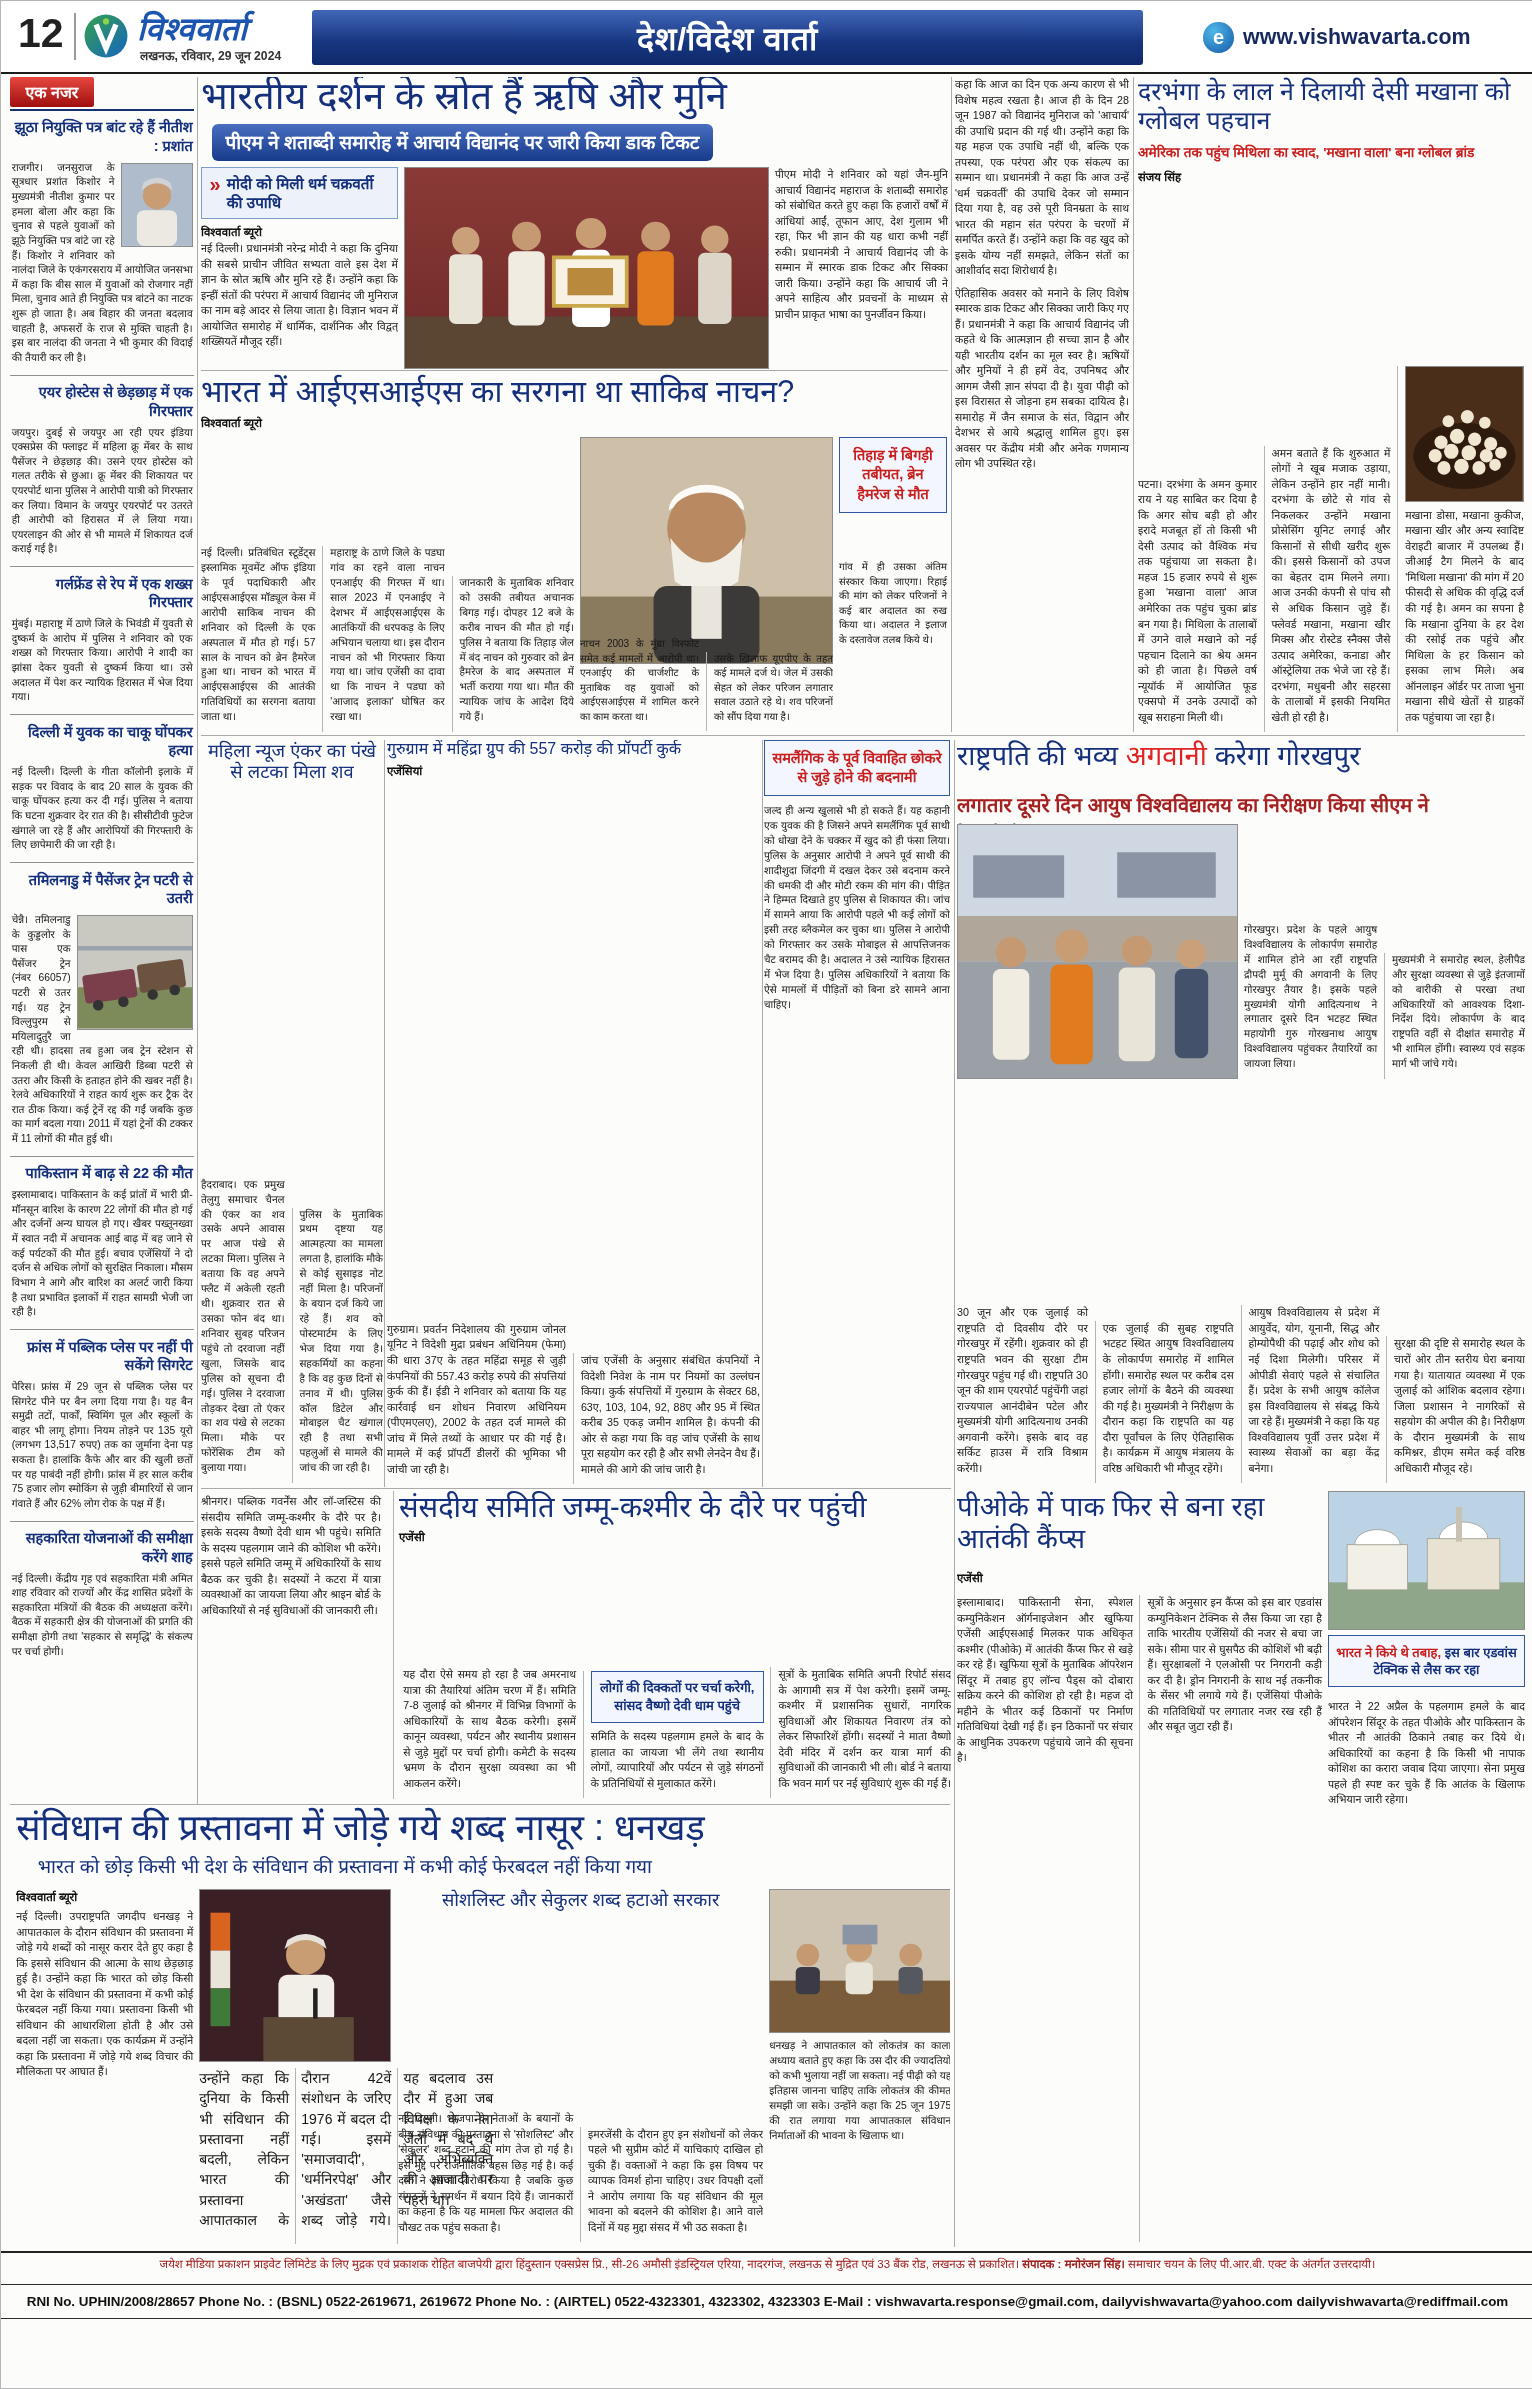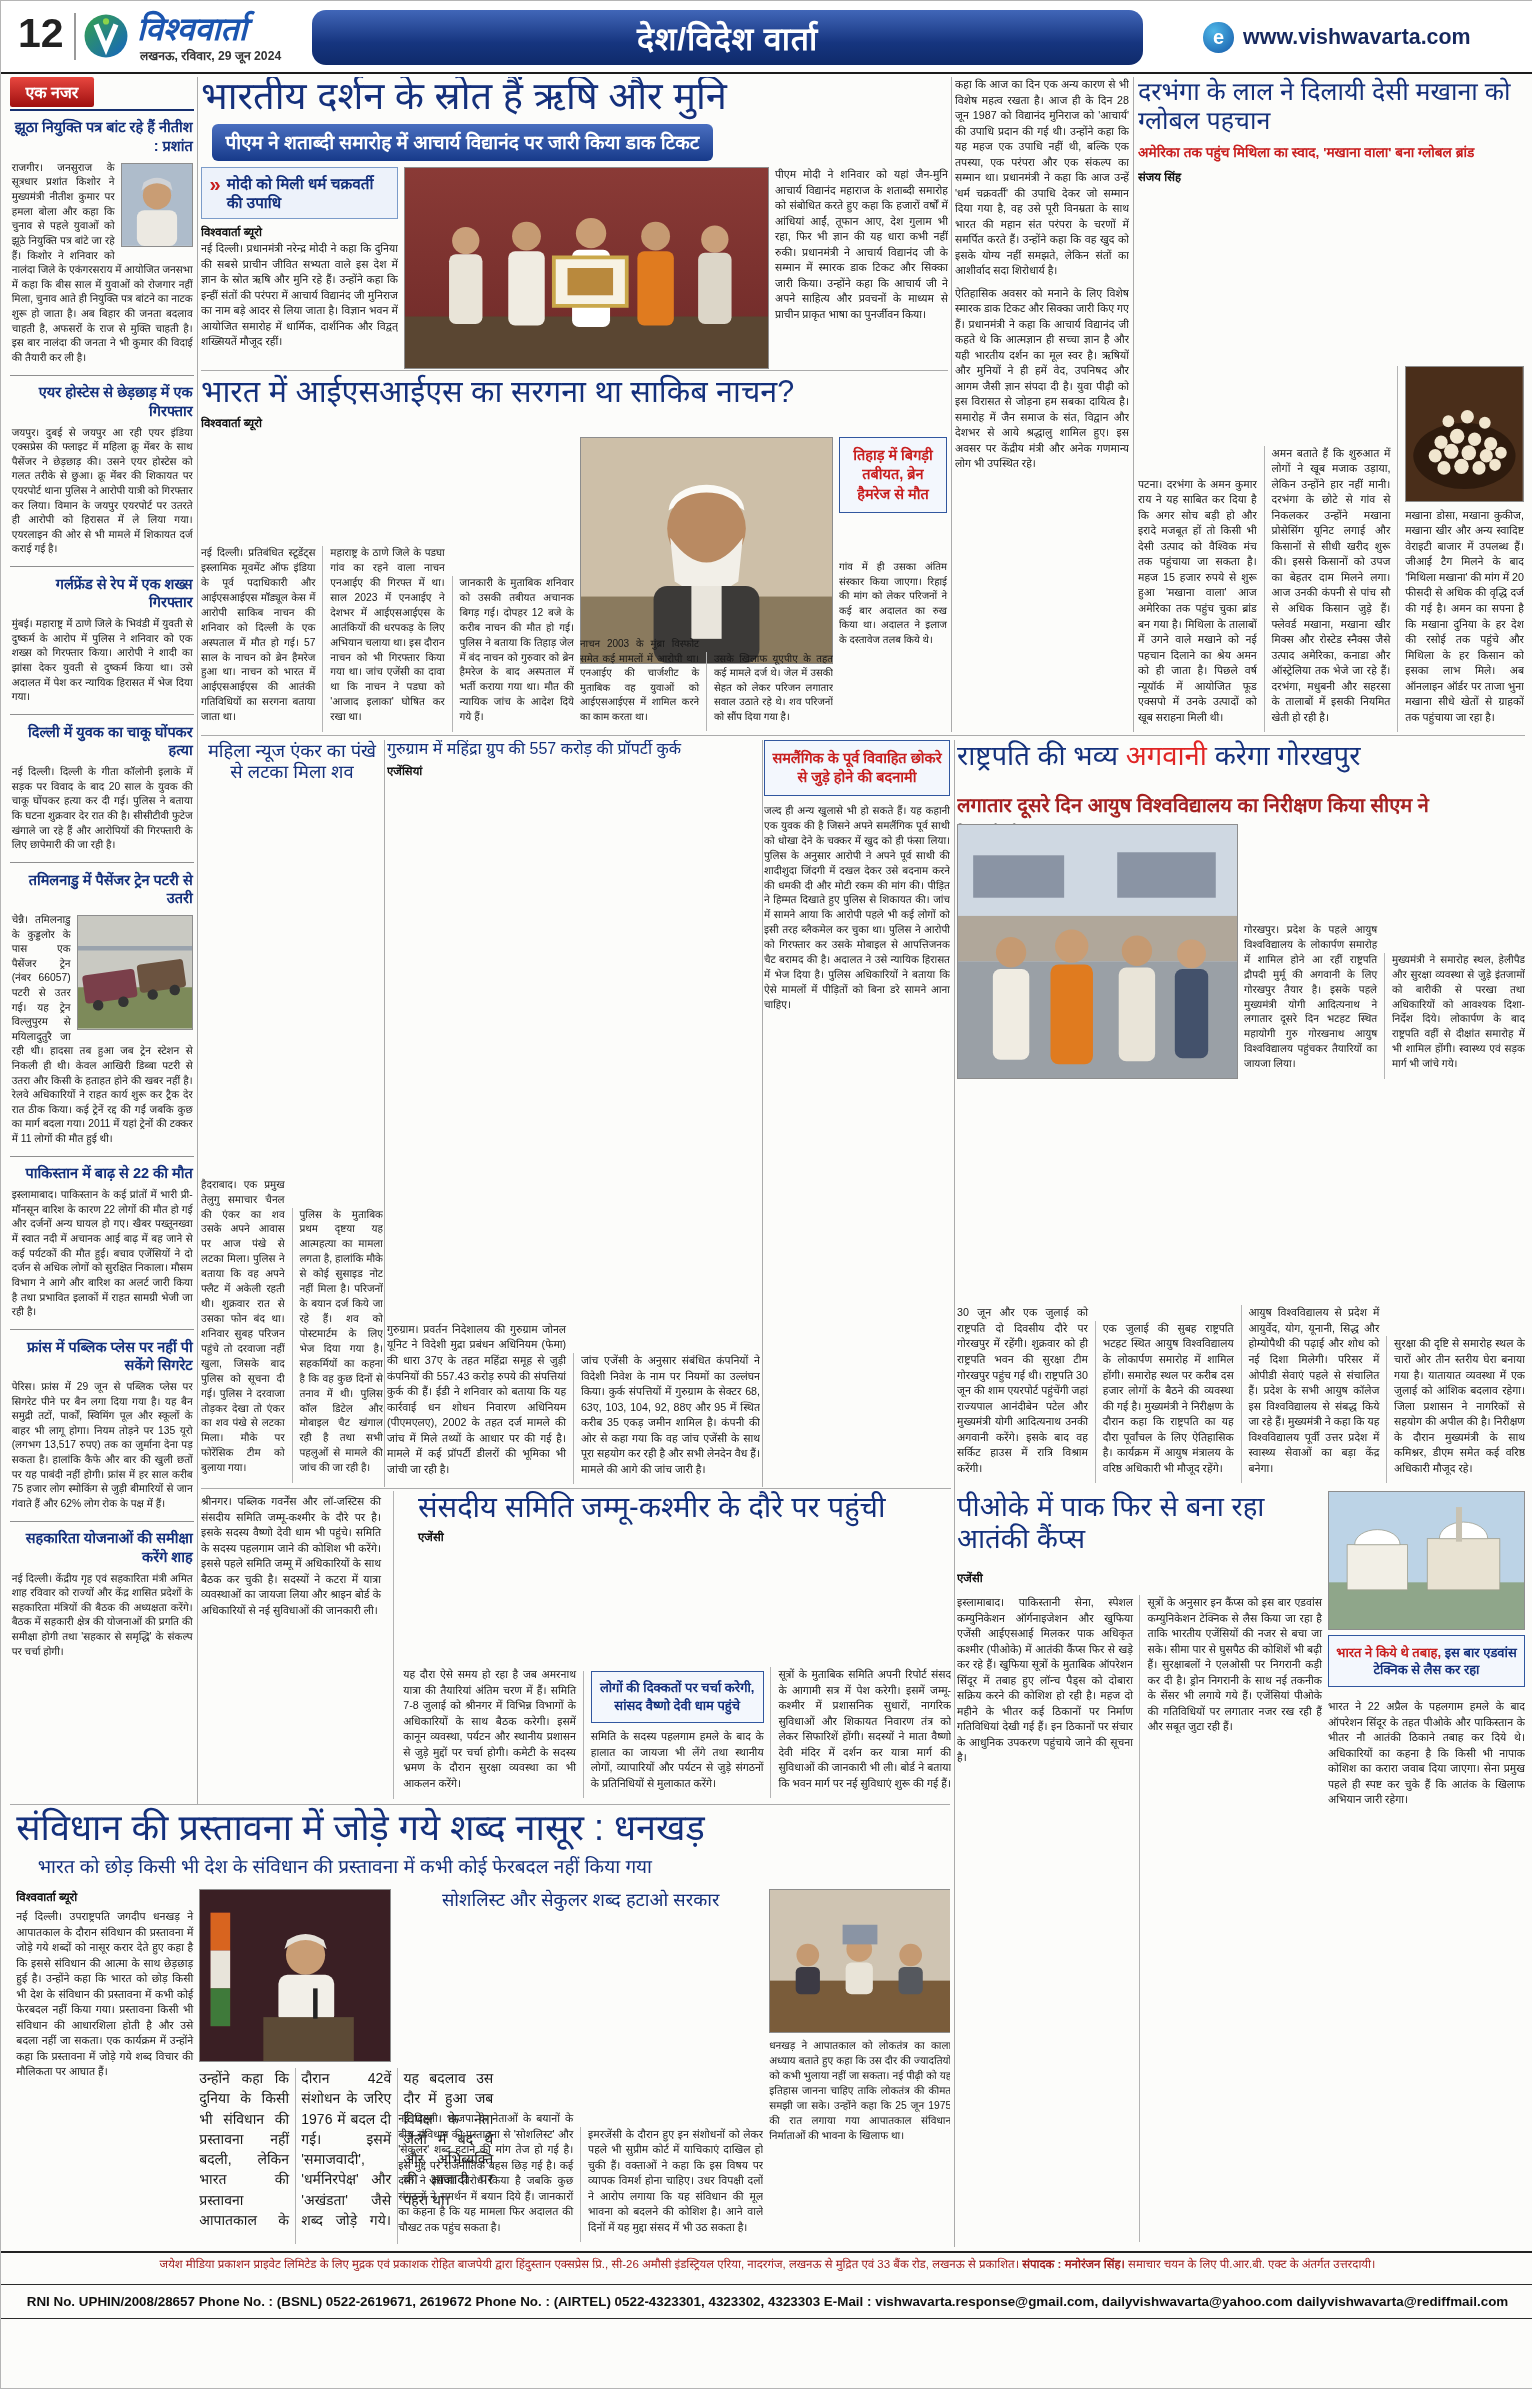--- a/index.html
+++ b/index.html
@@ -19,21 +19,21 @@
 .hrule{position:absolute;height:0.8px;background:#ababab}
 .ph{border:0.8px solid #8d8d8d;background:#d8d8d8;overflow:hidden}
 .ph svg{width:100%;height:100%;display:block}
 .infobox{border:1.5px solid #31579f;background:#f3f7fd;padding:7.6px 6.1px;text-align:center;font-weight:700;line-height:1.35}
 .masthead{position:absolute;left:0;top:0;width:1533px;height:73px;background:#fff;border-bottom:2.3px solid #1c1c1c}
 .pagenum{position:absolute;left:17px;top:9.2px;font-size:41px;font-weight:700;color:#222}
 .mast-div{position:absolute;left:73px;top:12.2px;width:1.5px;height:47px;background:#9a9a9a}
 .logo{position:absolute;left:82px;top:12.2px;width:46px;height:46px}
 .paper-name{position:absolute;left:136px;top:4.6px;font-size:32px;font-weight:700;color:#1b55b0;font-style:italic}
 .edition{position:absolute;left:139px;top:46px;font-size:12.2px;font-weight:700;color:#333}
-.band{position:absolute;left:311px;top:9.2px;width:831px;height:55px;background:linear-gradient(180deg,#4166b8,#16357f 60%,#0f2a6b);display:flex;align-items:center;justify-content:center;border-radius:14px}
+.band{position:absolute;left:311px;top:9.2px;width:831px;height:55px;background:linear-gradient(180deg,#4166b8,#16357f 60%,#0f2a6b);display:flex;align-items:center;justify-content:center;border-radius:3px}
 .band-title{color:#fff;font-size:32px;font-weight:700;letter-spacing:0.8px}
 .webarea{position:absolute;left:1145px;top:9.2px;width:382px;height:55px;display:flex;align-items:center;justify-content:center;gap:9.2px}
 .eicon{width:30.5px;height:30.5px;border-radius:50%;background:radial-gradient(circle at 35% 30%,#4fb7e8,#1458a8);color:#fff;font-size:20px;font-weight:700;display:flex;align-items:center;justify-content:center}
 .website{font-size:21.4px;font-weight:700;color:#16285e}
 .leftcol{position:absolute;left:9.2px;top:76px;width:184px;height:1727px;overflow:hidden}
 .leftcol-head{border-bottom:2.3px solid #17306f;padding-bottom:2.3px}
 .eknazar{display:inline-block;background:linear-gradient(180deg,#e8473f,#9f0f0f);color:#fff;font-size:16px;font-weight:700;padding:3.8px 15.3px;border-radius:2.3px}
 .lstory{padding:7.6px 1.5px 9.2px;border-bottom:0.8px solid #8f8f8f;overflow:hidden}
 .lstory h3{font-size:14.5px;font-weight:700;color:#14307c;text-align:right;line-height:1.28;margin-bottom:5.3px}
 .lstory .bt{font-size:10.3px;line-height:1.42}
@@ -363,21 +363,21 @@
       <div class="c bt">
           <p>सुरक्षा की दृष्टि से समारोह स्थल के चारों ओर तीन स्तरीय घेरा बनाया गया है। यातायात व्यवस्था में एक जुलाई को आंशिक बदलाव रहेगा। जिला प्रशासन ने नागरिकों से सहयोग की अपील की है। निरीक्षण के दौरान मुख्यमंत्री के साथ कमिश्नर, डीएम समेत कई वरिष्ठ अधिकारी मौजूद रहे।</p>
         </div>
     </div>
   </div>
 
   <div class="blk" style="left:200px;top:1490px;width:750px;height:308px">
     <div class="abs bt" style="left:0;top:3.1px;width:180px;height:302px">
       <p>श्रीनगर। पब्लिक गवर्नेंस और लॉ-जस्टिस की संसदीय समिति जम्मू-कश्मीर के दौरे पर है। इसके सदस्य वैष्णो देवी धाम भी पहुंचे। समिति के सदस्य पहलगाम जाने की कोशिश भी करेंगे। इससे पहले समिति जम्मू में अधिकारियों के साथ बैठक कर चुकी है। सदस्यों ने कटरा में यात्रा व्यवस्थाओं का जायजा लिया और श्राइन बोर्ड के अधिकारियों से नई सुविधाओं की जानकारी ली।</p>
     </div>
-    <div class="abs" style="left:192px;top:0;width:557px;height:308px;border-left:0.8px solid #b4b4b4;padding-left:24px">
+    <div class="abs" style="left:192px;top:0;width:557px;height:308px;border-left:0.8px solid #b4b4b4;padding-left:5px">
       <div class="hl" style="font-size:29px">संसदीय समिति जम्मू-कश्मीर के दौरे पर पहुंची</div>
       <div class="byline" style="margin-top:4.6px">एजेंसी</div>
       <div class="cols abs" style="left:9.2px;top:64px;width:548px;height:243px">
         <div class="c bt">
             <p>यह दौरा ऐसे समय हो रहा है जब अमरनाथ यात्रा की तैयारियां अंतिम चरण में हैं। समिति 7-8 जुलाई को श्रीनगर में विभिन्न विभागों के अधिकारियों के साथ बैठक करेगी। इसमें कानून व्यवस्था, पर्यटन और स्थानीय प्रशासन से जुड़े मुद्दों पर चर्चा होगी। कमेटी के सदस्य भ्रमण के दौरान सुरक्षा व्यवस्था का भी आकलन करेंगे।</p>
           </div>
         <div class="c">
           <div class="infobox" style="font-size:13px;color:#14307c;margin-bottom:6.1px">
             <span>लोगों की दिक्कतों पर चर्चा करेगी, सांसद वैष्णो देवी धाम पहुंचे</span>
           </div>

